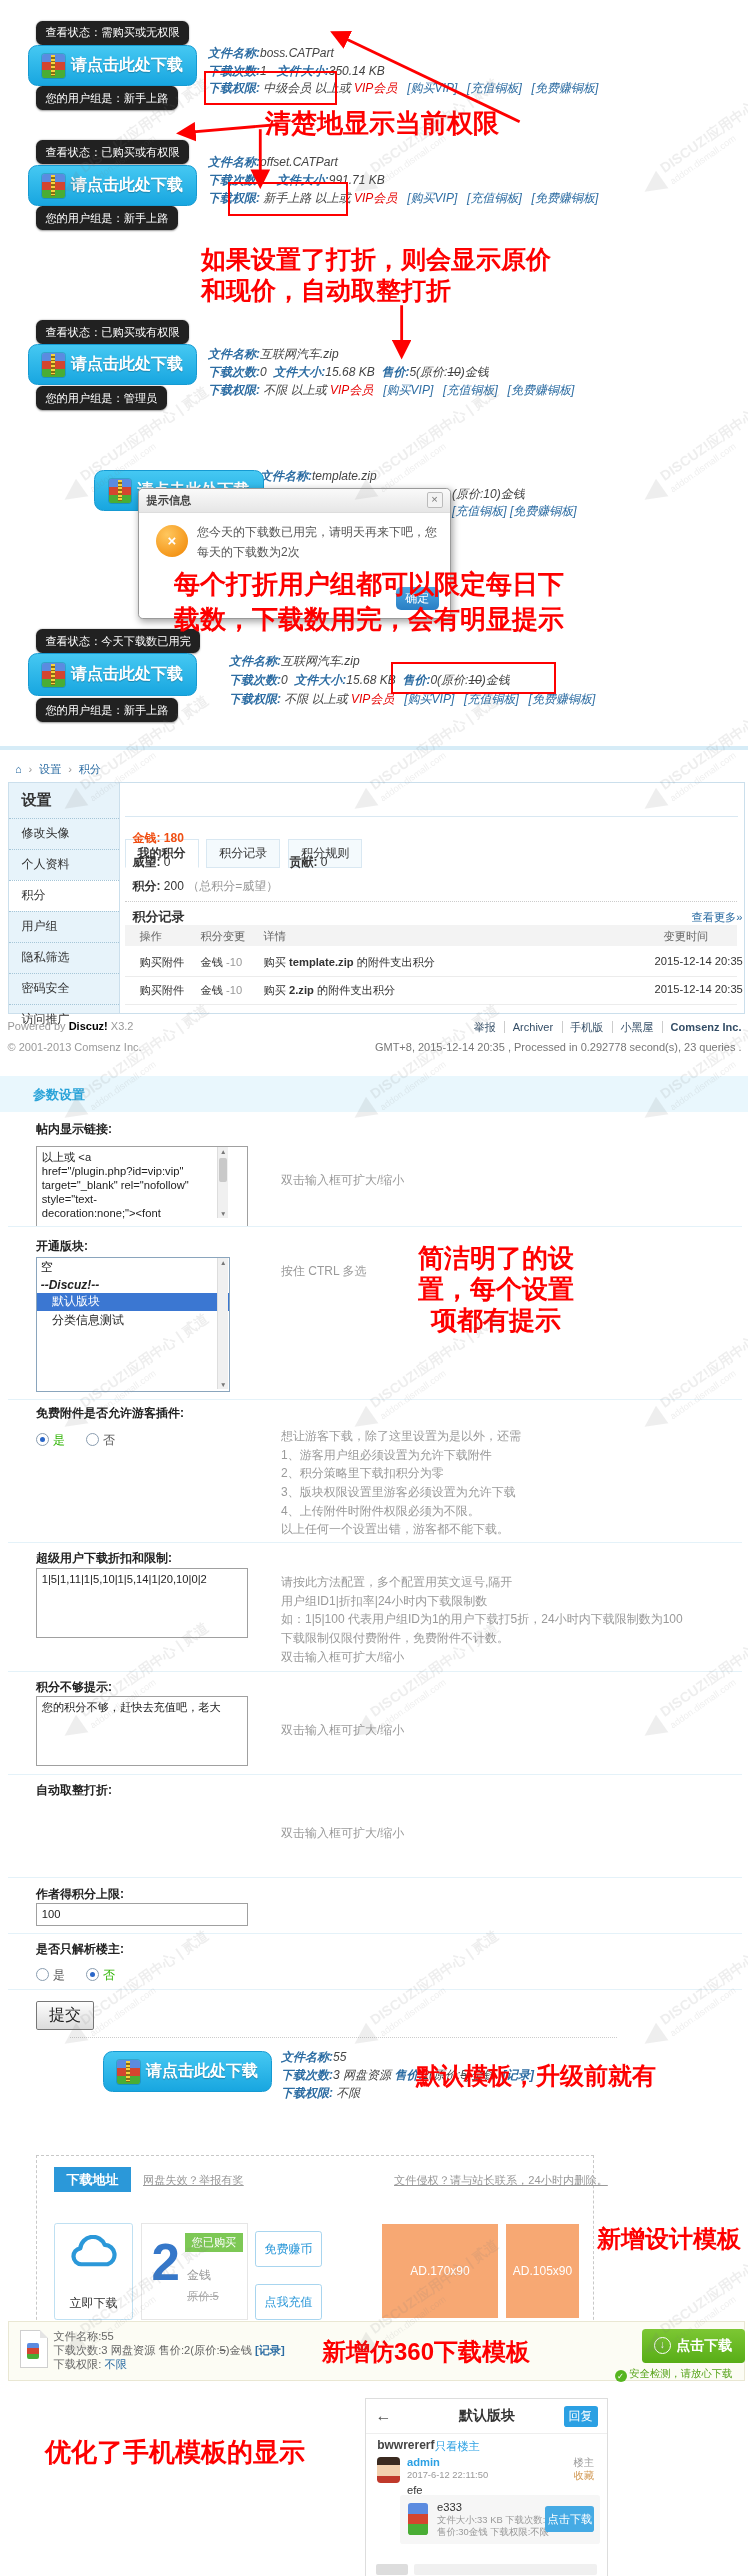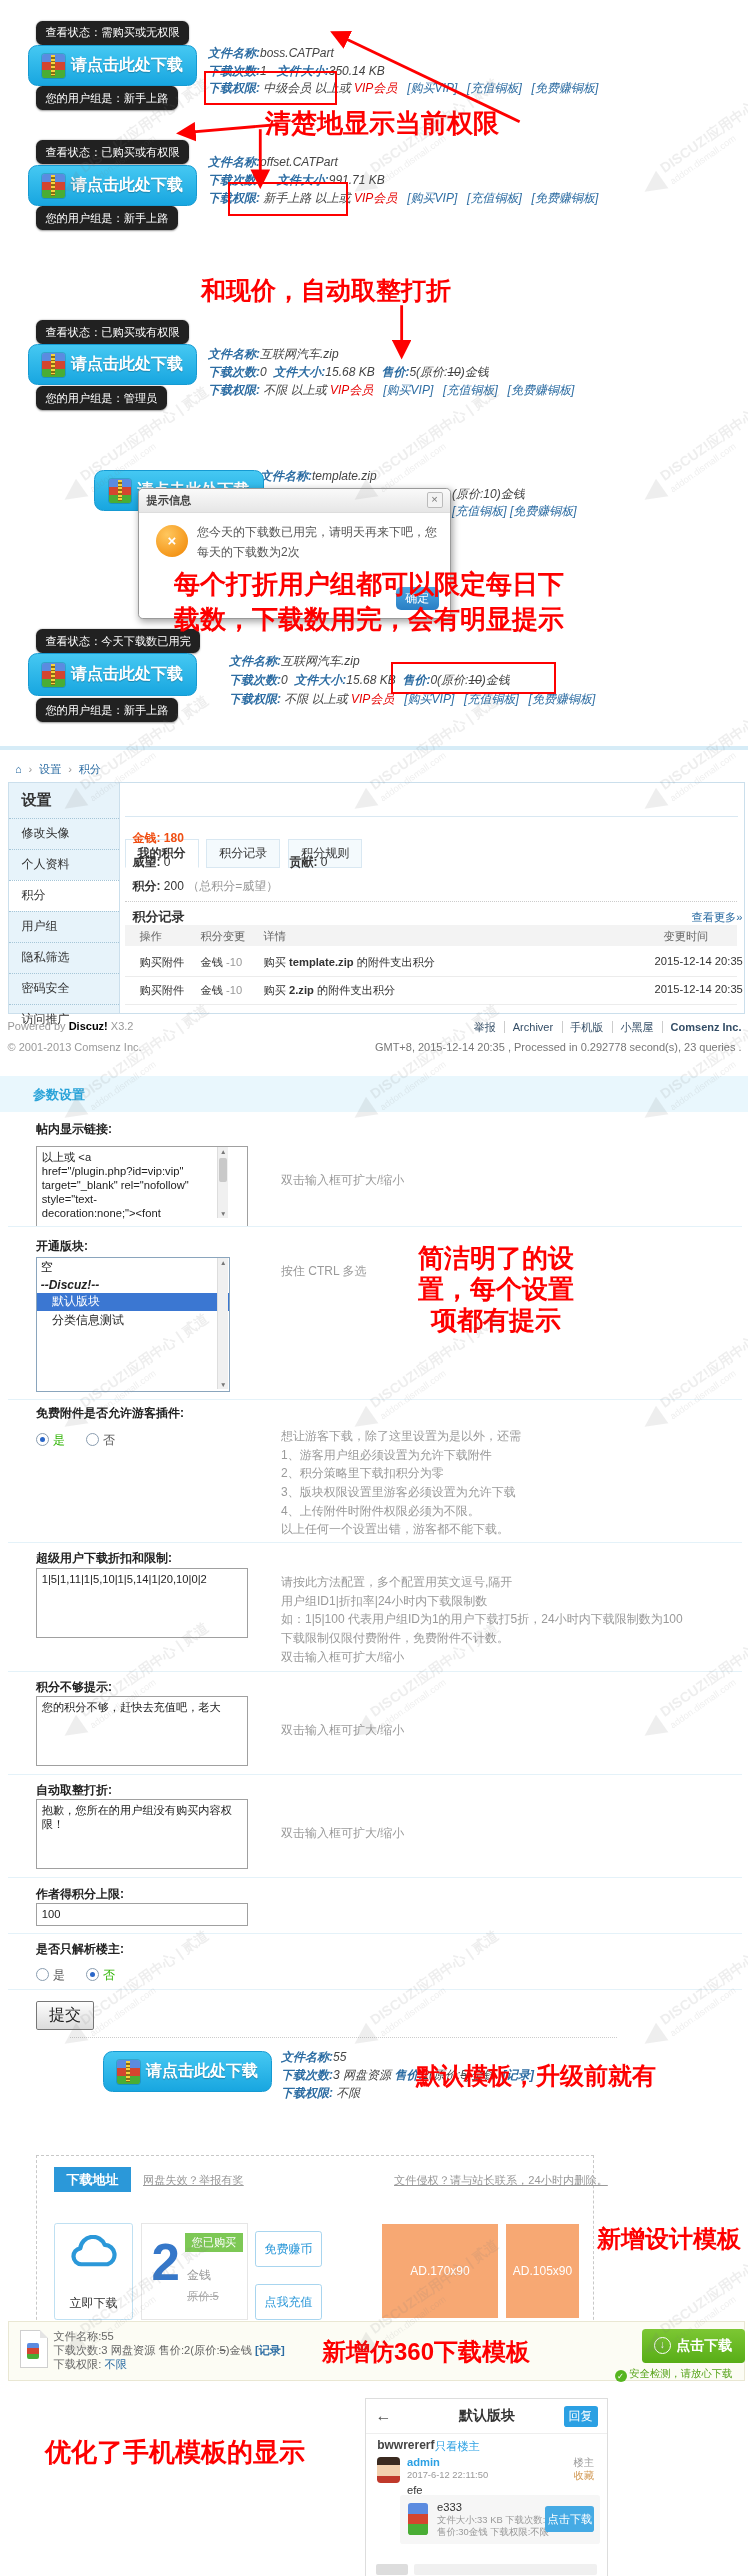--- a/index.html
+++ b/index.html
@@ -204,20 +204,21 @@
   </div>
   <div class="fline" style="left:208px;top:190px;">
     <span class="flabel">下载权限:</span> <span>新手上路</span>
     <span>以上或</span> <span class="vip">VIP会员</span>
     <span class="blink">[购买VIP]</span>
     <span class="blink">[充值铜板]</span>
     <span class="blink">[免费赚铜板]</span>
   </div>
   <div class="redbox" style="left:228px;top:182px;width:116px;height:30px;"></div>
 
+  <div class="ann" style="left:201px;top:243px;font-size:25px;">如果设置了打折，则会显示原价</div>
   <div class="ann" style="left:201px;top:274px;font-size:25px;">和现价，自动取整打折</div>
 
   <div class="tip" style="left:36px;top:320px;">查看状态：已购买或有权限</div>
   <div class="dlbtn" style="left:28px;top:344px;width:167px;height:39px;">
     <span class="raricon"></span>
     <span>请点击此处下载</span>
   </div>
   <div class="tip" style="left:36px;top:386px;">您的用户组是：管理员</div>
   <div class="fline" style="left:208px;top:346px;">
     <span class="flabel">文件名称:</span><span>互联网汽车.zip</span>
@@ -440,21 +441,20 @@
   <div class="hint" style="top:1630px;">下载限制仅限付费附件，免费附件不计数。</div>
   <div class="hint" style="top:1649px;">双击输入框可扩大/缩小</div>
   <div class="fdiv" style="top:1671px;"></div>
 
   <div class="flab" style="top:1679px;">积分不够提示:</div>
   <div class="ta" style="top:1696px;height:62px;">您的积分不够，赶快去充值吧，老大</div>
   <div class="hint" style="top:1722px;">双击输入框可扩大/缩小</div>
   <div class="fdiv" style="top:1774px;"></div>
 
   <div class="flab" style="top:1782px;">自动取整打折:</div>
-  <div class="ta" style="top:1799px;height:62px;">抱歉，您所在的用户组没有购买内容权限！</div>
   <div class="hint" style="top:1825px;">双击输入框可扩大/缩小</div>
   <div class="fdiv" style="top:1877px;"></div>
 
   <div class="flab" style="top:1886px;">作者得积分上限:</div>
   <div class="ta" style="top:1903px;height:15px;white-space:normal;">100</div>
   <div class="fdiv" style="top:1933px;"></div>
 
   <div class="flab" style="top:1941px;">是否只解析楼主:</div>
   <div class="abs" style="left:36px;top:1965px;">
     <span class="radio"></span><span class="rlbl roff">是</span>

